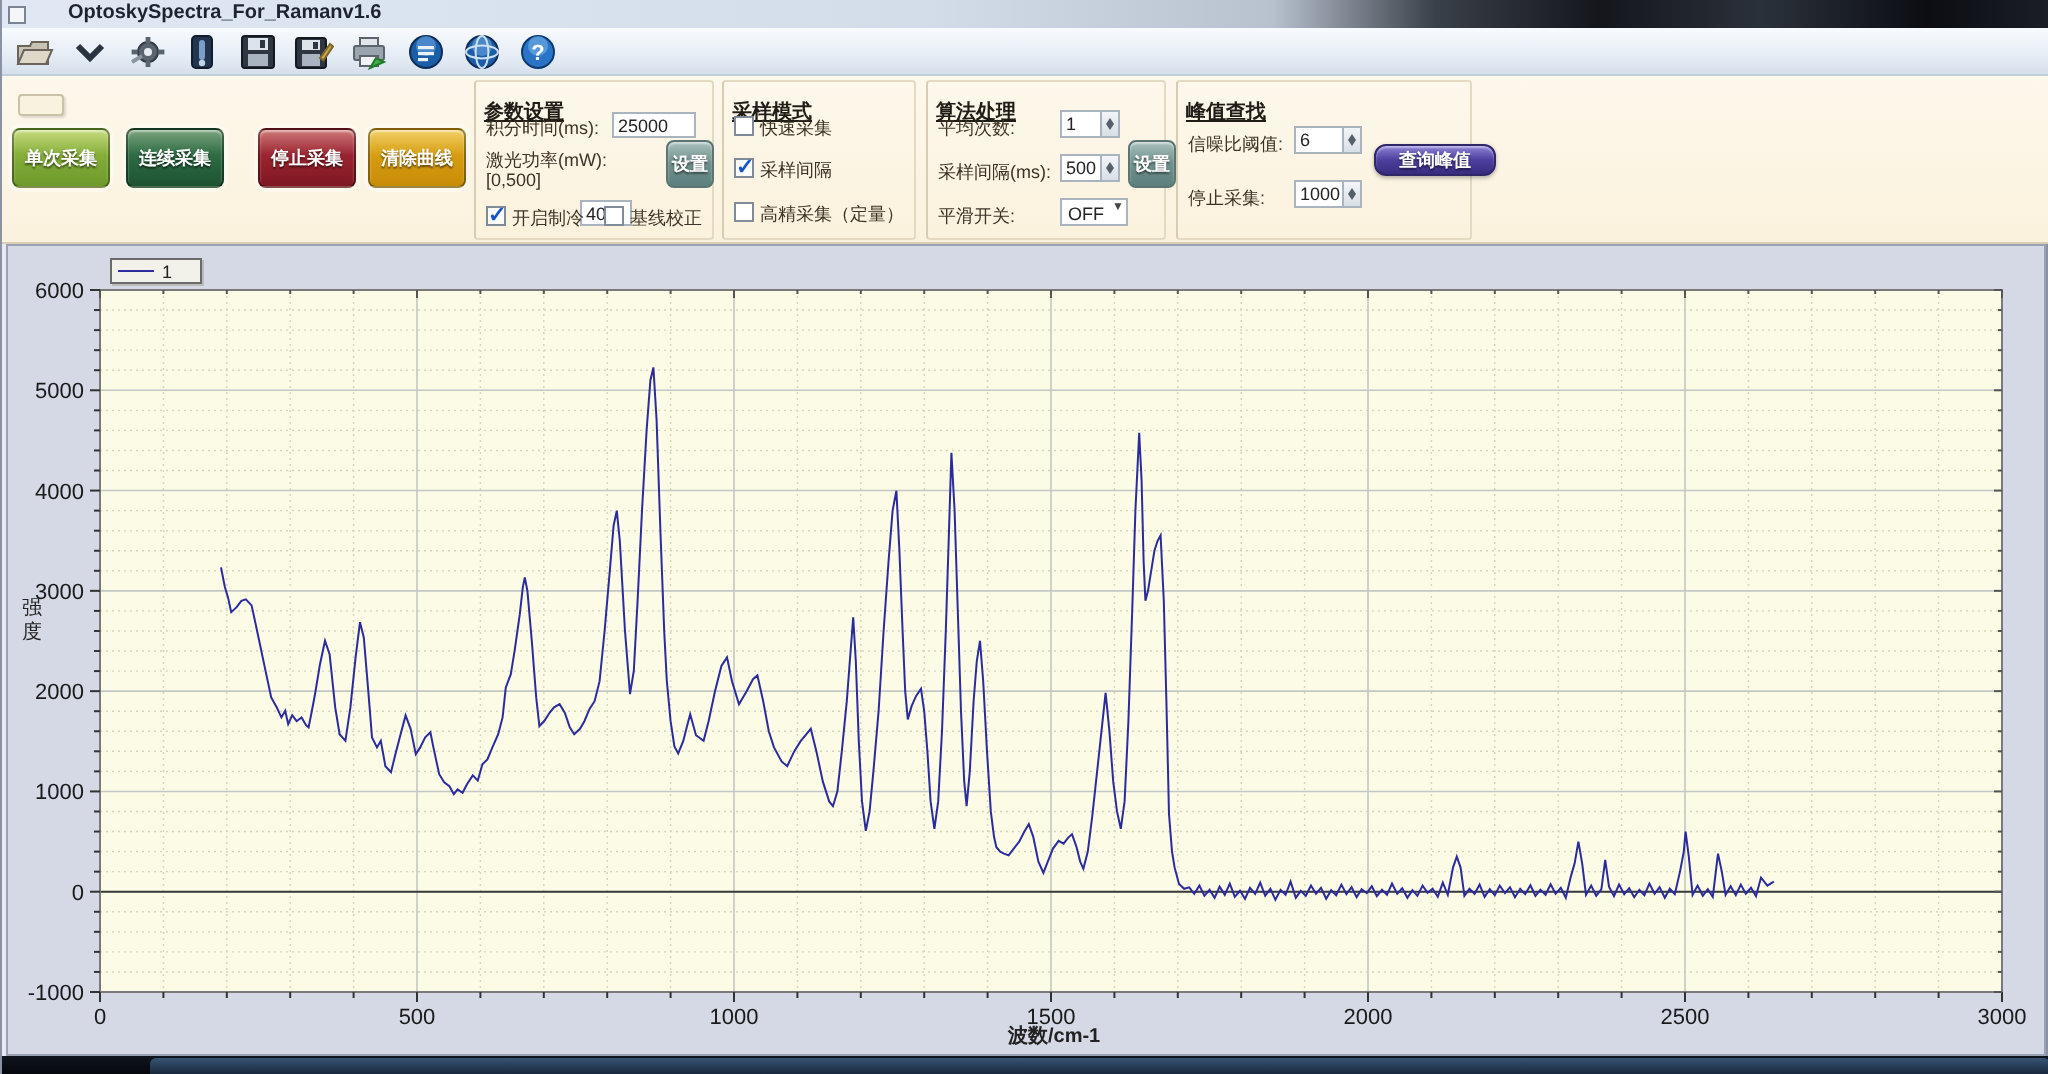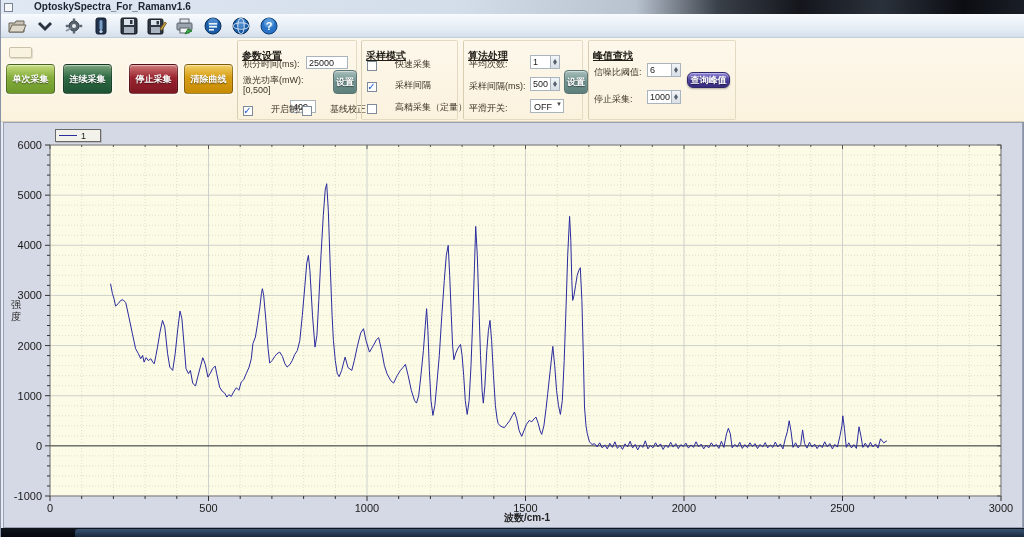--- a/index.html
+++ b/index.html
@@ -35,21 +35,21 @@
   .gtitle { position:absolute; left:4px; top:8px; font-size:10px; font-weight:bold; color:#201d18;text-decoration:underline; }
   .glabel { position:absolute; font-size:9px; color:#3c3326; white-space:nowrap; }
   .field { position:absolute; background:#fff; border:1px solid #aab4bf; font-size:9px; color:#222; padding:1px 2px; line-height:10px; }
   .spin { position:absolute; background:#fff; border:1px solid #aab4bf; font-size:9px; color:#222; }
   .spin .val { position:absolute; left:2px; top:1px; }
   .spin .arr { position:absolute; right:0; top:0; width:9px; height:100%; background:linear-gradient(#f2f5f8,#d8dfe6); border-left:1px solid #aab4bf; }
   .spin .arr::before { content:""; position:absolute; left:2px; top:3px; border-left:2.5px solid transparent; border-right:2.5px solid transparent; border-bottom:3px solid #55606c; }
   .spin .arr::after  { content:""; position:absolute; left:2px; bottom:3px; border-left:2.5px solid transparent; border-right:2.5px solid transparent; border-top:3px solid #55606c; }
   .setbtn { position:absolute; width:24px; height:24px; border-radius:4px; border:1px solid #5c7472;
     background:linear-gradient(#a8bfbc,#6f908d 50%,#5d807c); color:#fff; font-size:9px; font-weight:bold; text-align:center; line-height:22px; cursor:pointer; text-shadow:0 1px 1px rgba(0,0,0,.5); box-shadow:inset 0 1px 1px rgba(255,255,255,.5); }
-  .cbrow { position:absolute; display:flex; align-items:flex-end; gap:18px;font-family:Liberation Mono, monospace; }
+  .cbrow { position:absolute; display:flex; align-items:flex-start; gap:3px; }
   .cb { width:10px; height:10px; background:#fff; border:1px solid #7f8b99; position:relative; flex:none; }
   .cb.checked::after { content:"\2713"; position:absolute; left:0px; top:-3px; font-size:11px; font-weight:bold; color:#1556c8; }
   .cblabel { font-size:9px; color:#3c3326; white-space:nowrap; }
   .dropdown { position:absolute; background:#fff; border:1px solid #aab4bf; font-size:9px; color:#222; }
   .dropdown .val { position:absolute; left:3px; top:2px; }
   .dropdown .da { position:absolute; right:1px; top:1px; font-size:6px; color:#444; }
   .querybtn { position:absolute; border-radius:6px; border:1px solid #2f2768;
     background:linear-gradient(#8d82d8,#4c3f9e 50%,#372c80); color:#fff; font-size:9px; font-weight:bold; text-align:center; cursor:pointer; text-shadow:0 1px 1px rgba(0,0,0,.5); box-shadow:inset 0 1px 1px rgba(255,255,255,.45), 0 1px 2px rgba(0,0,0,.3); }
 
   
@@ -223,21 +223,21 @@
       <div class="glabel" style="left:5px;top:25px;">信噪比阈值:</div>
       <div class="spin" style="left:58px;top:22px;width:34px;height:14px;">
         <span class="val">6</span>
           <span class="arr"></span>
       </div>
       <div class="glabel" style="left:5px;top:52px;">停止采集:</div>
       <div class="spin" style="left:58px;top:49px;width:34px;height:14px;">
         <span class="val">1000</span>
           <span class="arr"></span>
       </div>
-      <div class="querybtn" style="left:98px;top:31px;width:43px;height:16px;line-height:15px;">查询峰值</div>
+      <div class="querybtn" style="left:98px;top:31px;width:61px;height:16px;line-height:15px;">查询峰值</div>
     </div>
   </div>
 
   <div class="chartpanel">
     <svg id="chartsvg" width="1018" height="404">
         <rect x="46" y="22" width="951" height="351" fill="#fbfbe6"></rect>
         <line x1="77.7" y1="22" x2="77.7" y2="373" stroke="#d6d6ba" stroke-dasharray="1,2" stroke-width="0.7"></line>
         <line x1="109.4" y1="22" x2="109.4" y2="373" stroke="#d6d6ba" stroke-dasharray="1,2" stroke-width="0.7"></line>
         <line x1="141.10000000000002" y1="22" x2="141.10000000000002" y2="373" stroke="#d6d6ba" stroke-dasharray="1,2" stroke-width="0.7"></line>
         <line x1="172.8" y1="22" x2="172.8" y2="373" stroke="#d6d6ba" stroke-dasharray="1,2" stroke-width="0.7"></line>

